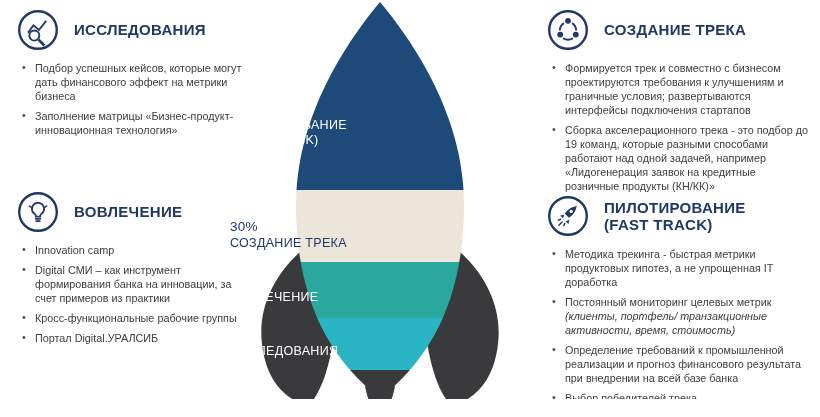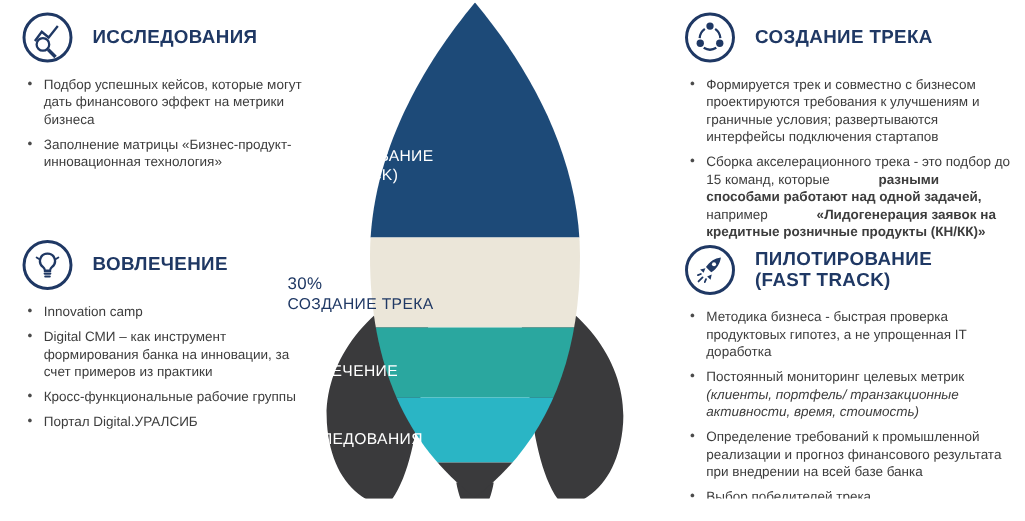--- a/index.html
+++ b/index.html
@@ -20,21 +20,21 @@
 
   ul.bullets { list-style:none; margin:9px 0 0 4px; padding:0; }
   .bullets li {
     position:relative; padding-left:15px; margin-bottom:6px;
     font-size:10.8px; line-height:1.3; color:#3d3d3d;
   }
   .bullets li::before {
     content:"•"; position:absolute; left:2px; top:-1px;
     color:#4a4a4a; font-size:11px;
   }
-  .bold { font-weight:700;margin-left:36px; }
+  .bold { font-weight:400; }
   .italic { font-style:italic;margin-top:18px; }
 
   .rocket { position:absolute; left:230px; top:0; width:300px; height:417px; }
   .rocket svg.art { position:absolute; left:0; top:0; width:300px; height:417px; }
   .stage { position:absolute; left:0; width:100%; text-align:left; font-weight:400; letter-spacing:.3px; }
   .stage .pct { font-size:13.5px; line-height:1.3; }
   .stage .lbl { font-size:12.5px; line-height:1.25; }
   .stage-40  { top:100px; color:#ffffff; }
   .stage-30  { top:218px; color:#1f3864; }
   .stage-10a { top:272px; color:#ffffff; }
@@ -97,21 +97,21 @@
           </g>
           <path d="M19.5 16.5 A 10.5 10.5 0 0 0 15 24.5" stroke-width="2"></path>
           <path d="M18.5 33 A 10.5 10.5 0 0 0 29.5 33" stroke-width="2"></path>
           <path d="M33 24.5 A 10.5 10.5 0 0 0 28.5 16.5" stroke-width="2"></path>
         </svg>
       </span>
       <h2>СОЗДАНИЕ ТРЕКА</h2>
     </div>
     <ul class="bullets">
       <li>Формируется трек и совместно с бизнесом проектируются требования к улучшениям и граничные условия; развертываются интерфейсы подключения стартапов</li>
-      <li><span>Сборка акселерационного трека - это подбор до 15 команд, которые </span><span class="bold">разными способами работают над одной задачей,</span><span> например </span><span class="bold">«Лидогенерация заявок на кредитные розничные продукты (КН/КК)»</span></li>
+      <li><span>Сборка акселерационного трека - это подбор до 19 команд, которые </span><span class="bold">разными способами работают над одной задачей,</span><span> например </span><span class="bold">«Лидогенерация заявок на кредитные розничные продукты (КН/КК)»</span></li>
     </ul>
   </section>
 
   <section class="section br">
     <div class="head">
       <span class="icon">
         <svg viewBox="0 0 48 48" fill="none" stroke="#1f3864">
           <circle cx="24" cy="24" r="20.5" stroke-width="2.6"></circle>
           <g fill="#1f3864" stroke="none">
             <path d="M33.5 13 c-5.5 .8 -10 3.6 -13 8.4 l2.3 2.3 2.3 2.3 c4.8 -3 7.6 -7.5 8.4 -13 Z"></path>
@@ -121,21 +121,21 @@
           <circle cx="27.5" cy="19" r="1.8" fill="#ffffff" stroke="none"></circle>
           <path d="M17.5 30.5 l-3.5 3.5 M16 27.5 l-2.5 1 M20.5 32 l-1 2.5" stroke-width="1.6" stroke-linecap="round"></path>
         </svg>
       </span>
       <div>
         <h2>ПИЛОТИРОВАНИЕ</h2>
         <h2>(FAST TRACK)</h2>
       </div>
     </div>
     <ul class="bullets">
-      <li>Методика бизнеса - быстрая проверка продуктовых гипотез, а не упрощенная IT доработка</li>
+      <li>Методика трекинга - быстрая метрики продуктовых гипотез, а не упрощенная IT доработка</li>
       <li><span>Постоянный мониторинг целевых метрик </span><span class="italic">(клиенты, портфель/ транзакционные активности, время, стоимость)</span></li>
       <li>Определение требований к промышленной реализации и прогноз финансового результата при внедрении на всей базе банка</li>
       <li>Выбор победителей трека</li>
     </ul>
   </section>
 
   <div class="rocket">
     <svg class="art" viewBox="0 0 300 417">
       <defs>
         <clipPath id="bodyClip">

